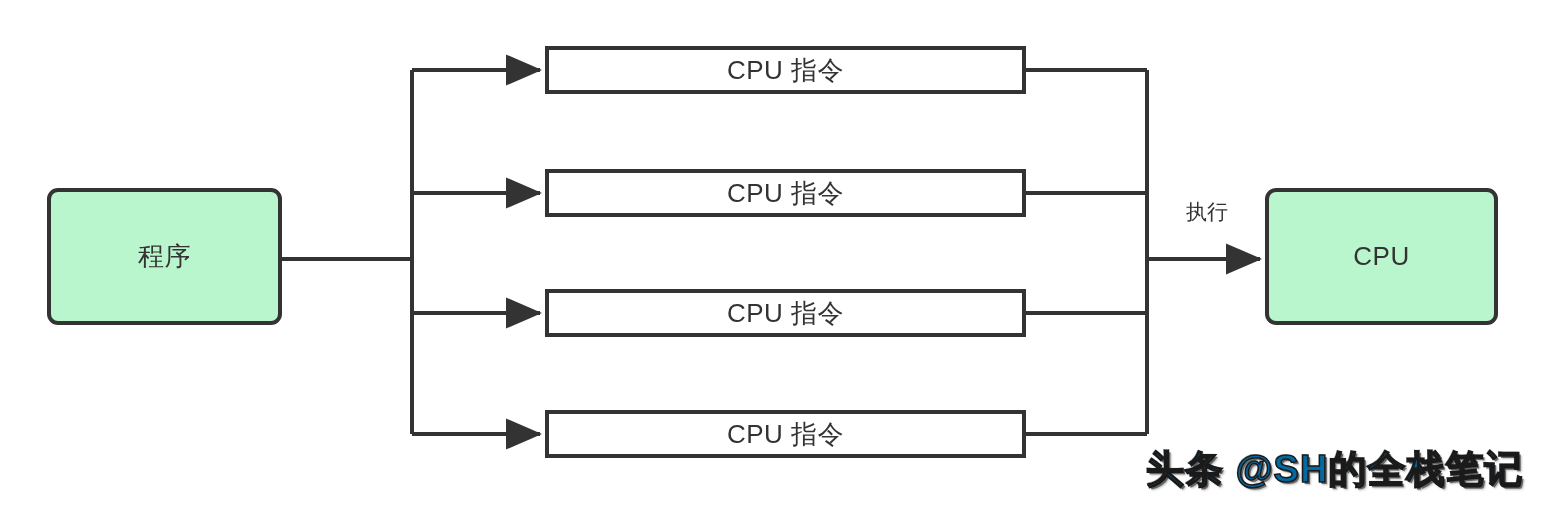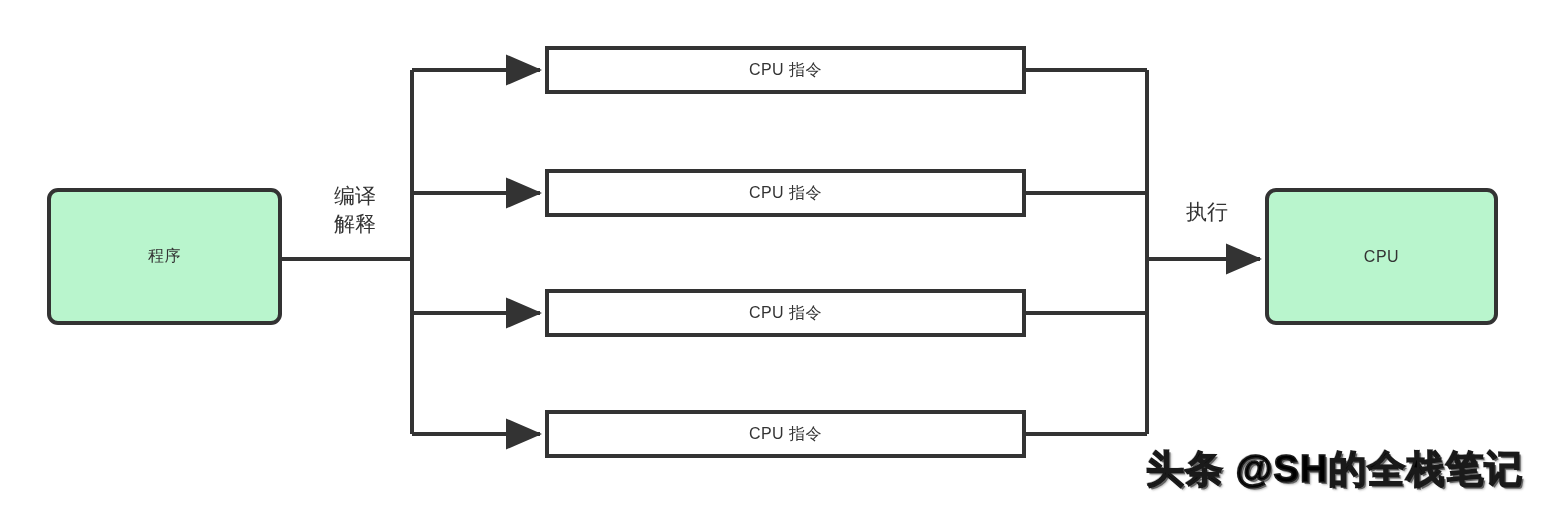--- a/index.html
+++ b/index.html
@@ -23,41 +23,41 @@
     top: 0;
     width: 1546px;
     height: 506px;
   }
   .node-label {
     position: absolute;
     display: flex;
     align-items: center;
     justify-content: center;
     color: #333333;
-    font-size: 16px;
+    font-size: 26px;
     letter-spacing: 0.5px;
     pointer-events: none;
     white-space: pre;
   }
   .edge-label {
     position: absolute;
     color: #333333;
     font-size: 21px;
     line-height: 28px;
     text-align: center;
     white-space: pre;
   }
   #watermark {
     position: absolute;
     left: 1146px;
     top: 444px;
     font-size: 38px;
     font-weight: bold;
     letter-spacing: 1px;
-    color: #000000;
+    color: #0369a1;
     -webkit-text-stroke: 1.5px #1a1a1a;
     text-shadow:
        2px 2px 0 rgba(20,20,20,0.55),
       -1px -1px 0 rgba(20,20,20,0.25),
        3px 3px 2px rgba(80,80,80,0.35);
     white-space: pre;
     user-select: none;
   }
 </style>
 </head>
@@ -108,20 +108,18 @@
   <div class="node-label" style="left:1267px; top:190px; width:229px; height:133px;">CPU</div>
 
   <div class="node-label" style="left:547px; top:48px; width:477px; height:44px;">CPU 指令</div>
 
   <div class="node-label" style="left:547px; top:171px; width:477px; height:44px;">CPU 指令</div>
 
   <div class="node-label" style="left:547px; top:291px; width:477px; height:44px;">CPU 指令</div>
 
   <div class="node-label" style="left:547px; top:412px; width:477px; height:44px;">CPU 指令</div>
 
-  <div class="edge-label" style="left:293px; top:182px; width:124px;">编译
-解释</div>
 
   <div class="edge-label" style="left:1152px; top:198px; width:110px;font-family:Liberation Serif, serif;">执行</div>
 
   <div id="watermark">头条 @SH的全栈笔记</div>
 
 </div>
 
 </body></html>

